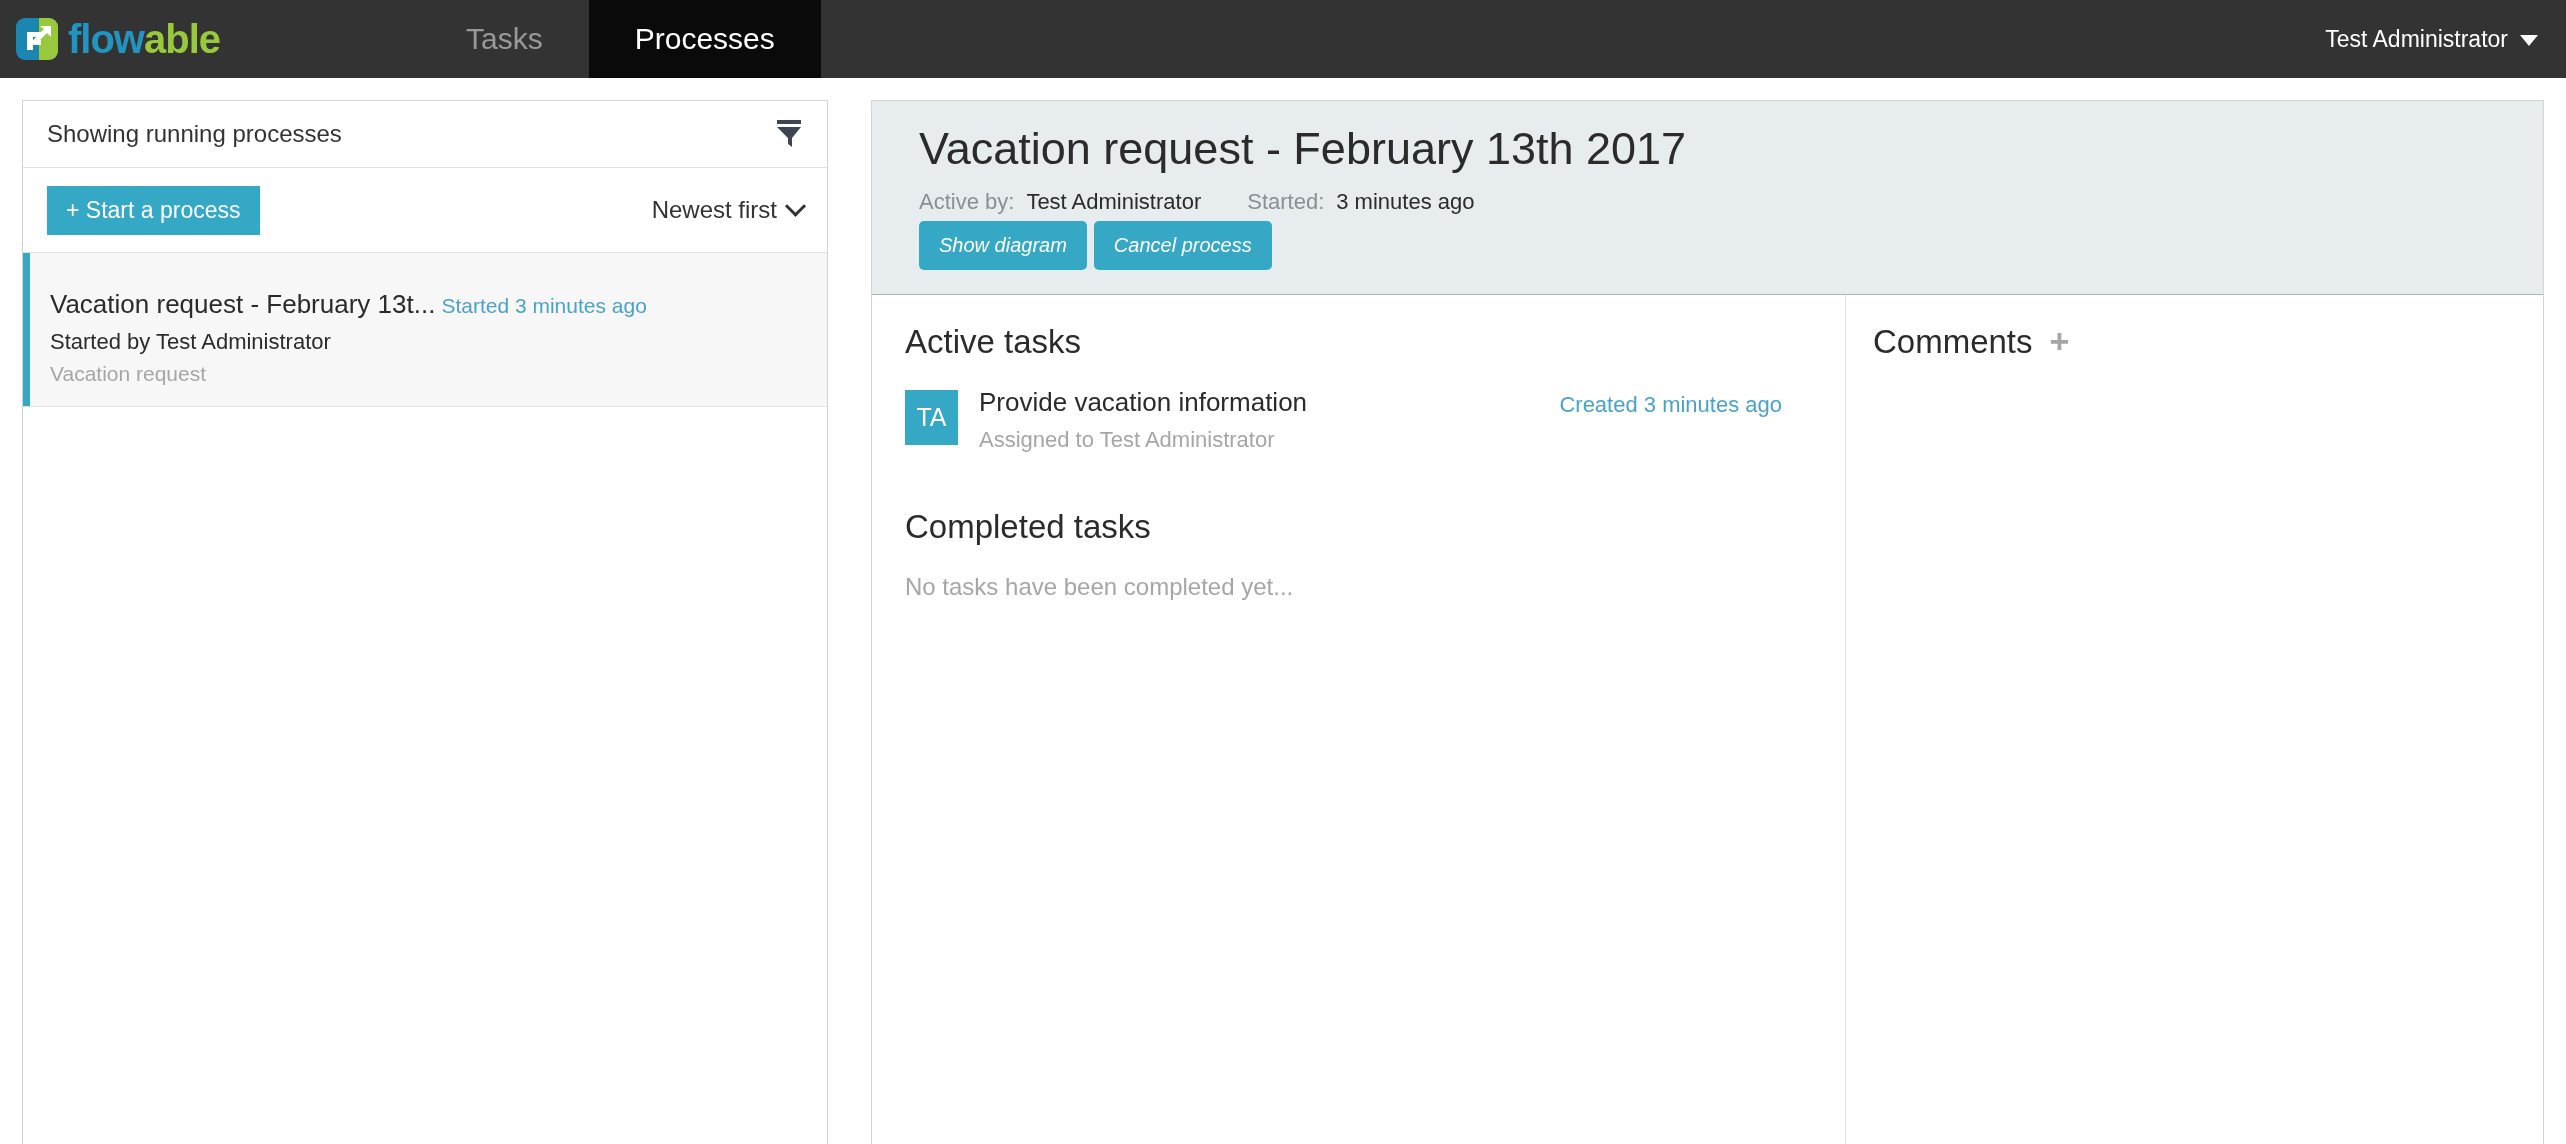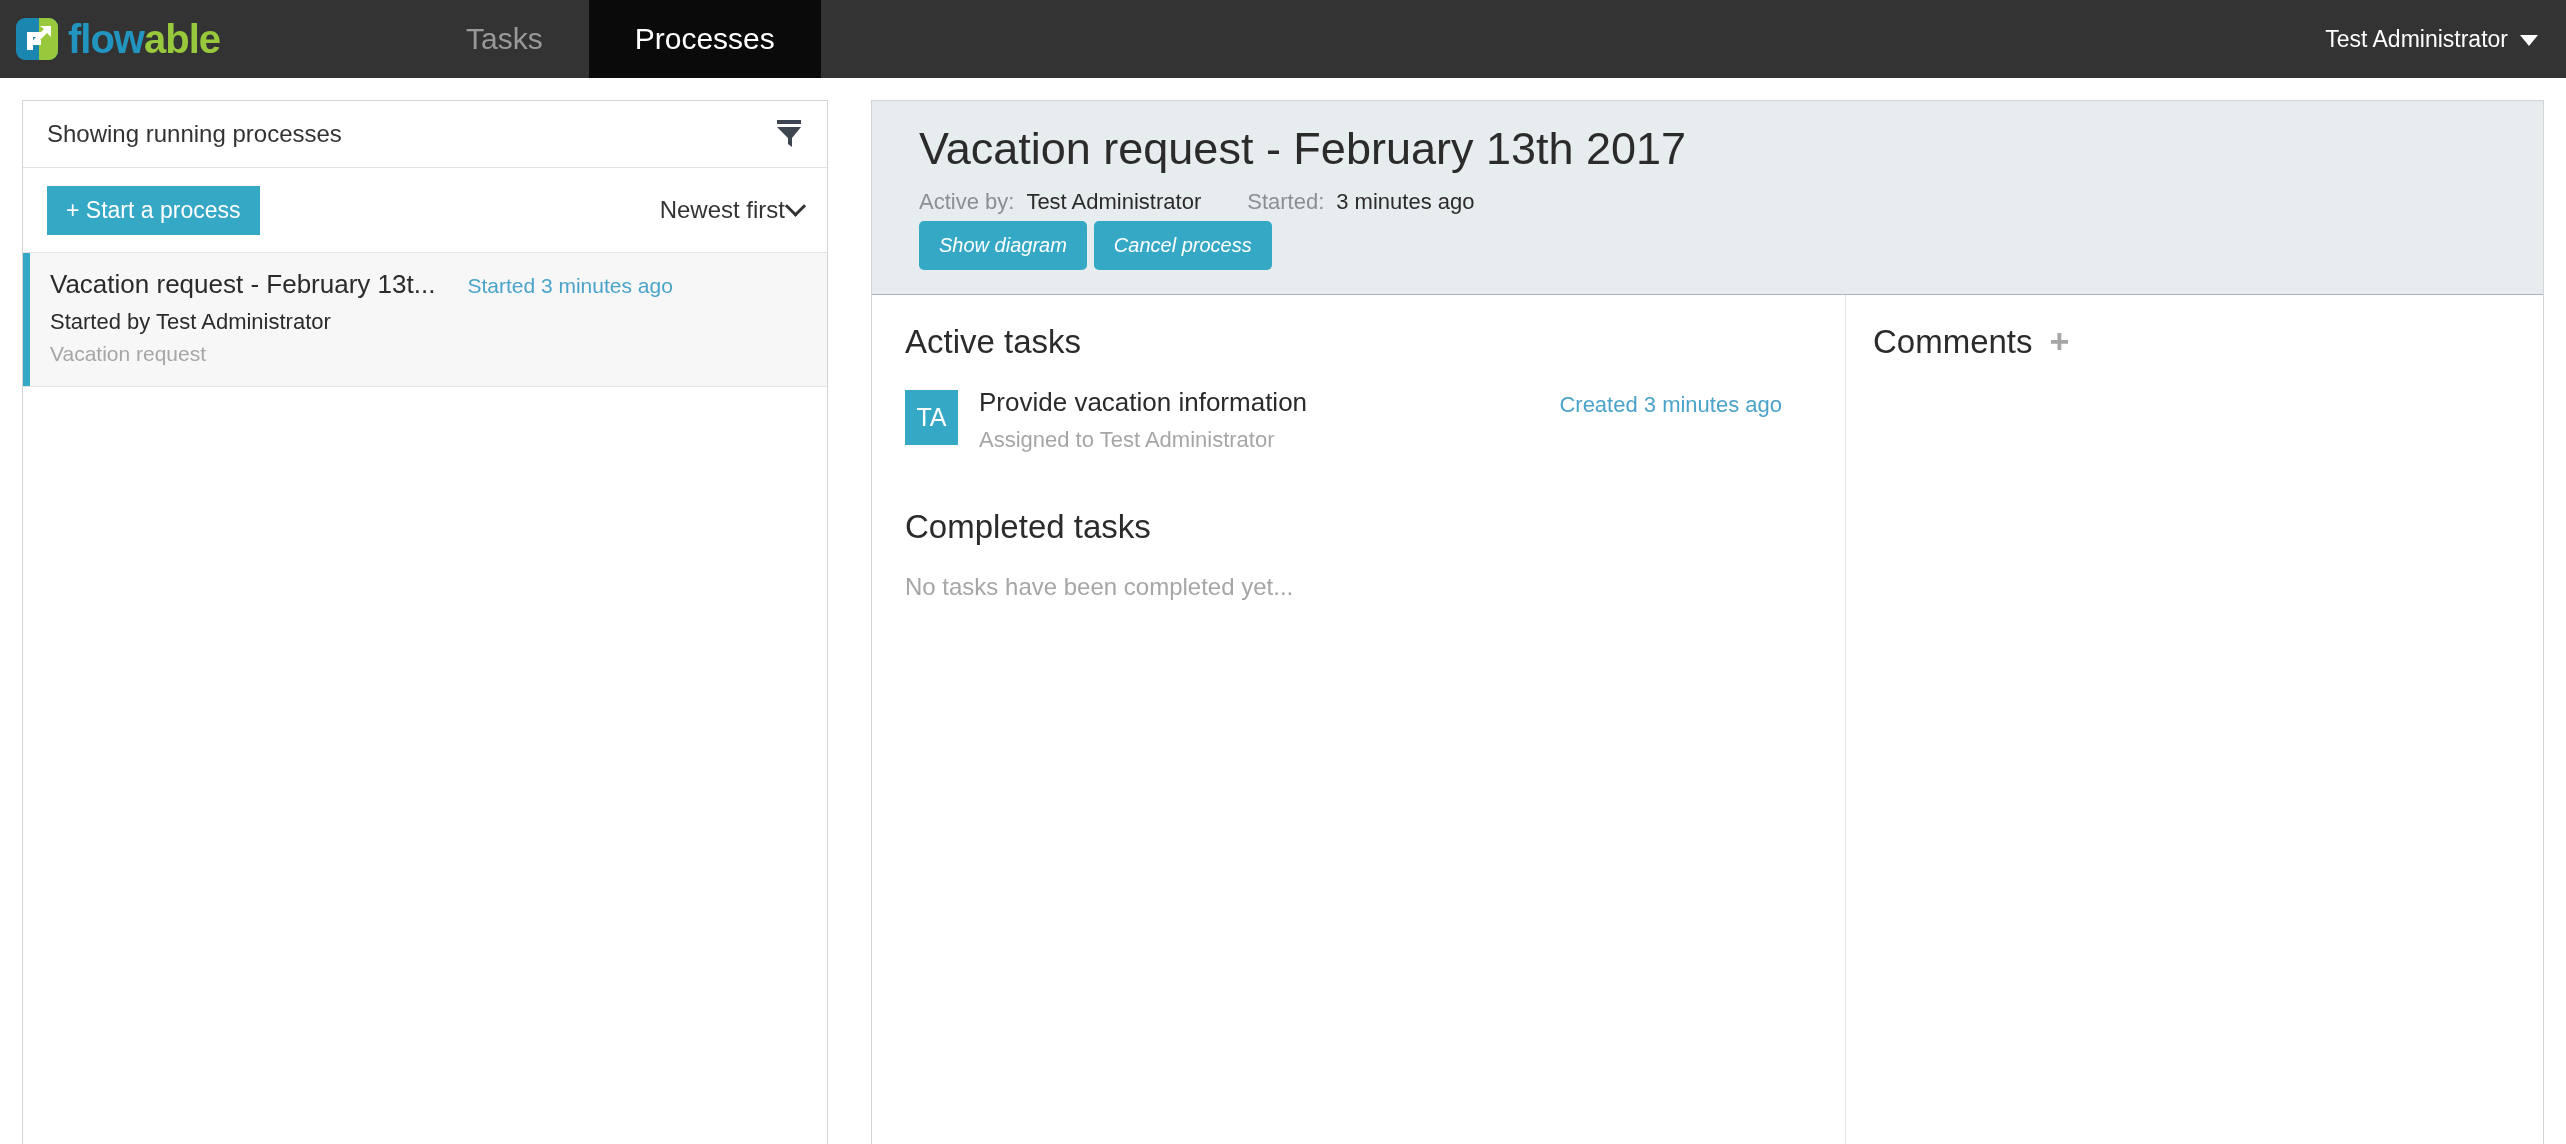--- a/index.html
+++ b/index.html
@@ -160,21 +160,21 @@
     border-radius: 0;
     font-size: 23px;
     font-family: inherit;
     padding: 11px 19px;
     cursor: pointer;
     white-space: nowrap;
   }
   .sort-control {
     display: flex;
     align-items: center;
-    gap: 3px;
+    gap: 11px;
     font-size: 24px;
     color: #333333;
     cursor: pointer;
     white-space: nowrap;
   }
   .chev {
     width: 15px; height: 15px;
     border-right: 3px solid #333333;
     border-bottom: 3px solid #333333;
     transform: rotate(45deg) translate(-3px,-3px);
@@ -191,21 +191,22 @@
   .process-item.selected::before {
     content: "";
     position: absolute;
     left: 0; top: 0; bottom: 0;
     width: 7px;
     background: #35a8c6;
   }
   .pi-row1 {
     display: flex;
     align-items: baseline;
-    gap: 32px;
+    gap: 6px;
+    margin-top: 20px;
   }
   .pi-title {
     font-size: 26px;
     color: #2b2b2b;
     white-space: nowrap;
     overflow: hidden;
     text-overflow: ellipsis;
     max-width: 490px;
   }
   .pi-started {

